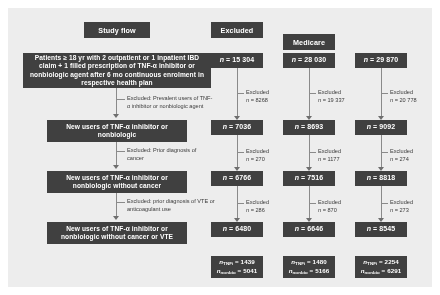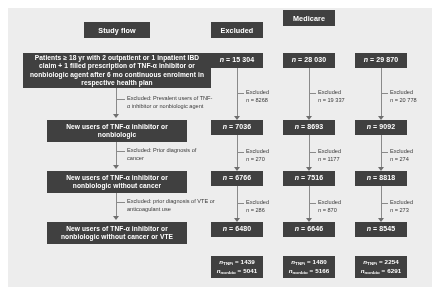--- a/index.html
+++ b/index.html
@@ -56,21 +56,21 @@
 <body>
 
 <div class="canvas">
 
   <div class="box hdr" style="left:76px;top:14px;width:66px;height:16px;">
     <span>Study flow</span>
   </div>
   <div class="box hdr" style="left:203px;top:14px;width:52px;height:16px;">
     <span>Excluded</span>
   </div>
-  <div class="box hdr" style="left:275px;top:2px;width:52px;height:16px;">
+  <div class="box hdr" style="left:275px;top:26px;width:52px;height:16px;">
     <span>Medicare</span>
   </div>
 
   <div class="box lbox" style="left:15px;top:45px;width:188px;height:35px;">
     <span>Patients ≥ 18 yr with 2 outpatient or 1 inpatient IBD claim + 1 filled prescription of TNF-α inhibitor or nonbiologic agent after 6 mo continuous enrolment in respective health plan</span>
   </div>
   <div class="vline" style="left:108px;top:80px;height:28px;"></div>
   <div class="arrow" style="left:105px;top:106px;"></div>
   <div class="hline" style="left:108px;top:91px;width:9px;"></div>
   <div class="note" style="left:119px;top:86px;width:86px;">Excluded: Prevalent users of TNF-α inhibitor or nonbiologic agent</div>

